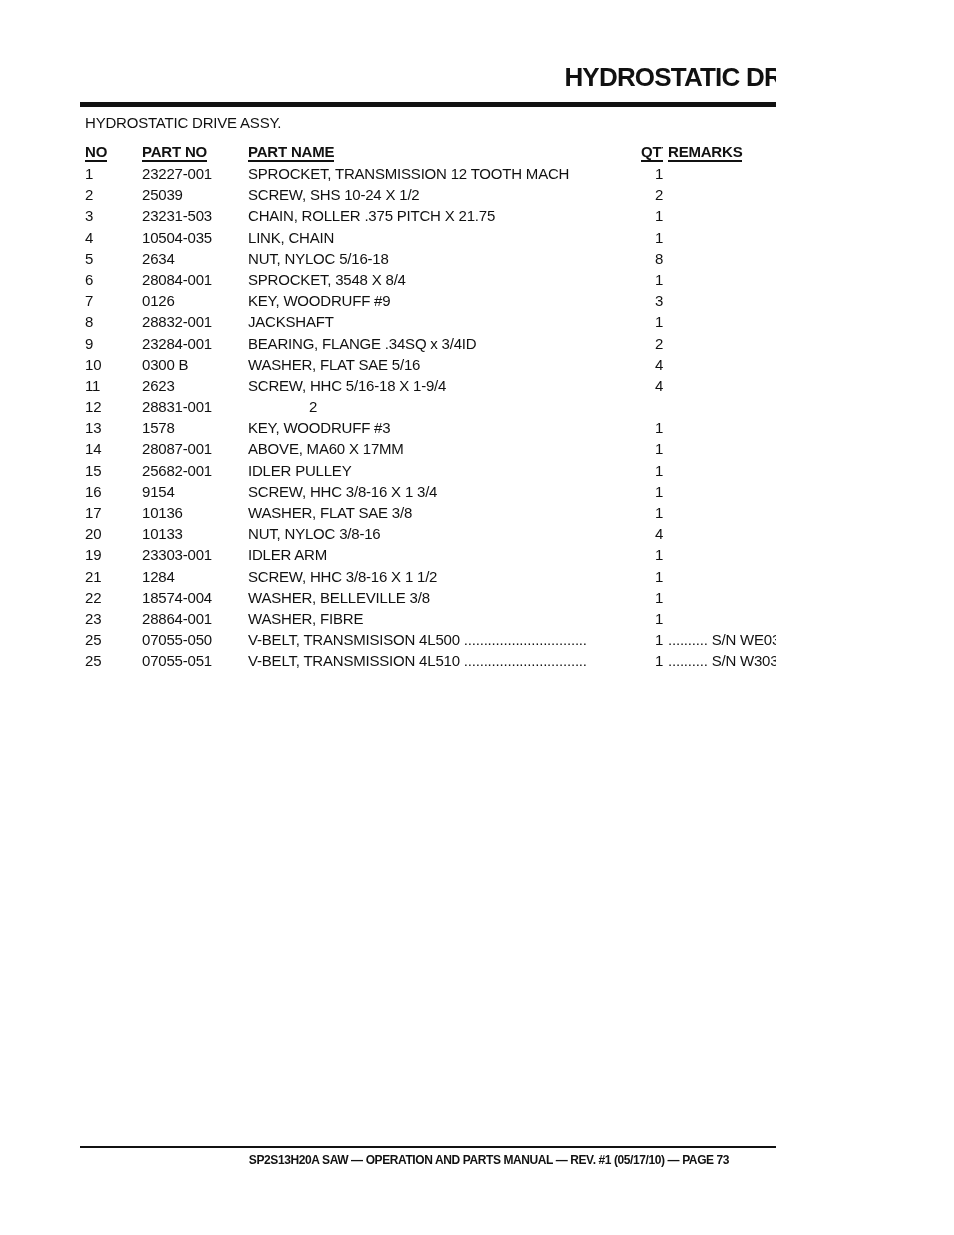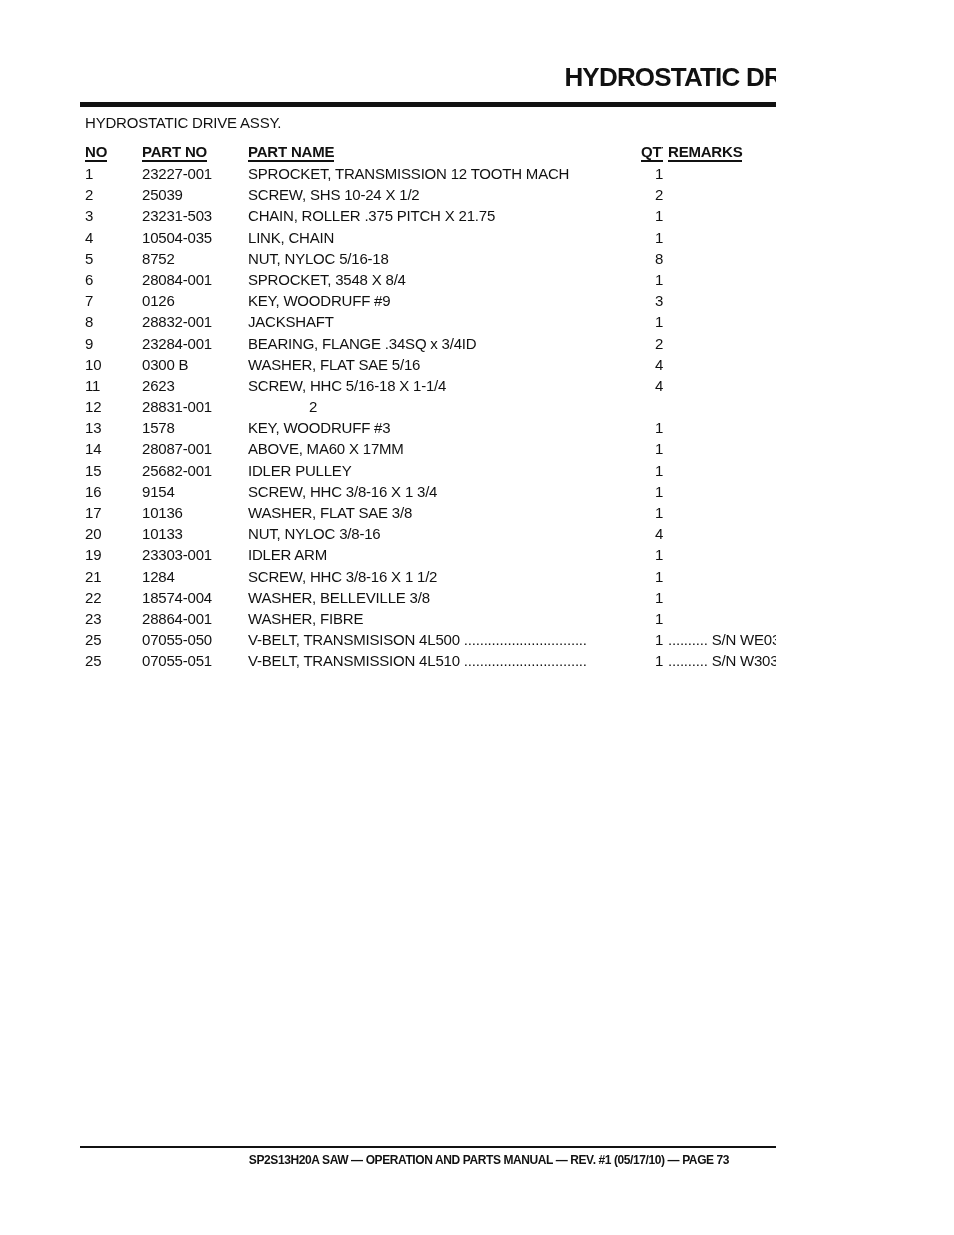--- a/index.html
+++ b/index.html
@@ -144,21 +144,21 @@
       </div>
         <div class="trow">
         <div>4</div>
         <div>10504-035</div>
         <div>LINK, CHAIN</div>
         <div class="cell-qty">1</div>
         <div></div>
       </div>
         <div class="trow">
         <div>5</div>
-        <div>8752</div>
+        <div>2634</div>
         <div>NUT, NYLOC 5/16-18</div>
         <div class="cell-qty">8</div>
         <div></div>
       </div>
         <div class="trow">
         <div>6</div>
         <div>28084-001</div>
         <div>SPROCKET, 3548 X 8/4</div>
         <div class="cell-qty">1</div>
         <div></div>
@@ -187,21 +187,21 @@
         <div class="trow">
         <div>10</div>
         <div>0300 B</div>
         <div>WASHER, FLAT SAE 5/16</div>
         <div class="cell-qty">4</div>
         <div></div>
       </div>
         <div class="trow">
         <div>11</div>
         <div>2623</div>
-        <div>SCREW, HHC 5/16-18 X 1-1/4</div>
+        <div>SCREW, HHC 5/16-18 X 1-9/4</div>
         <div class="cell-qty">4</div>
         <div></div>
       </div>
         <div class="trow">
         <div>12</div>
         <div>28831-001</div>
         <div class="cell-qty">2</div>
         <div></div>
       </div>
         <div class="trow">

